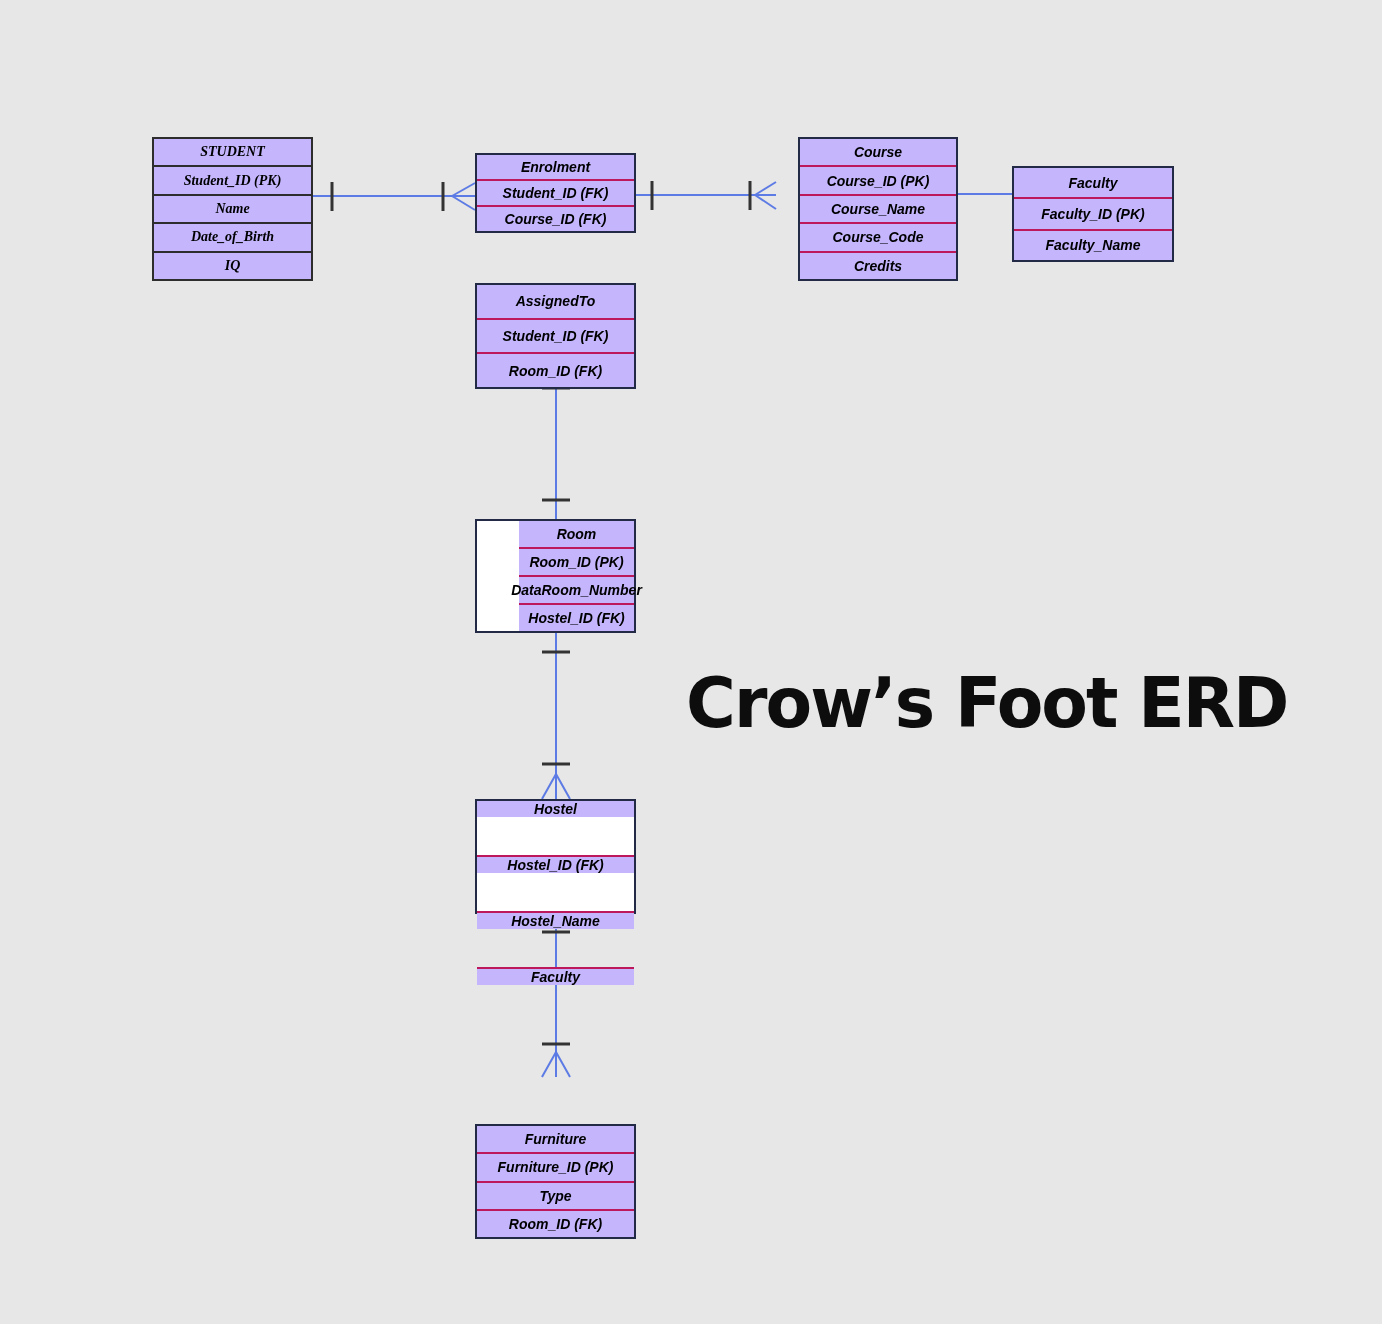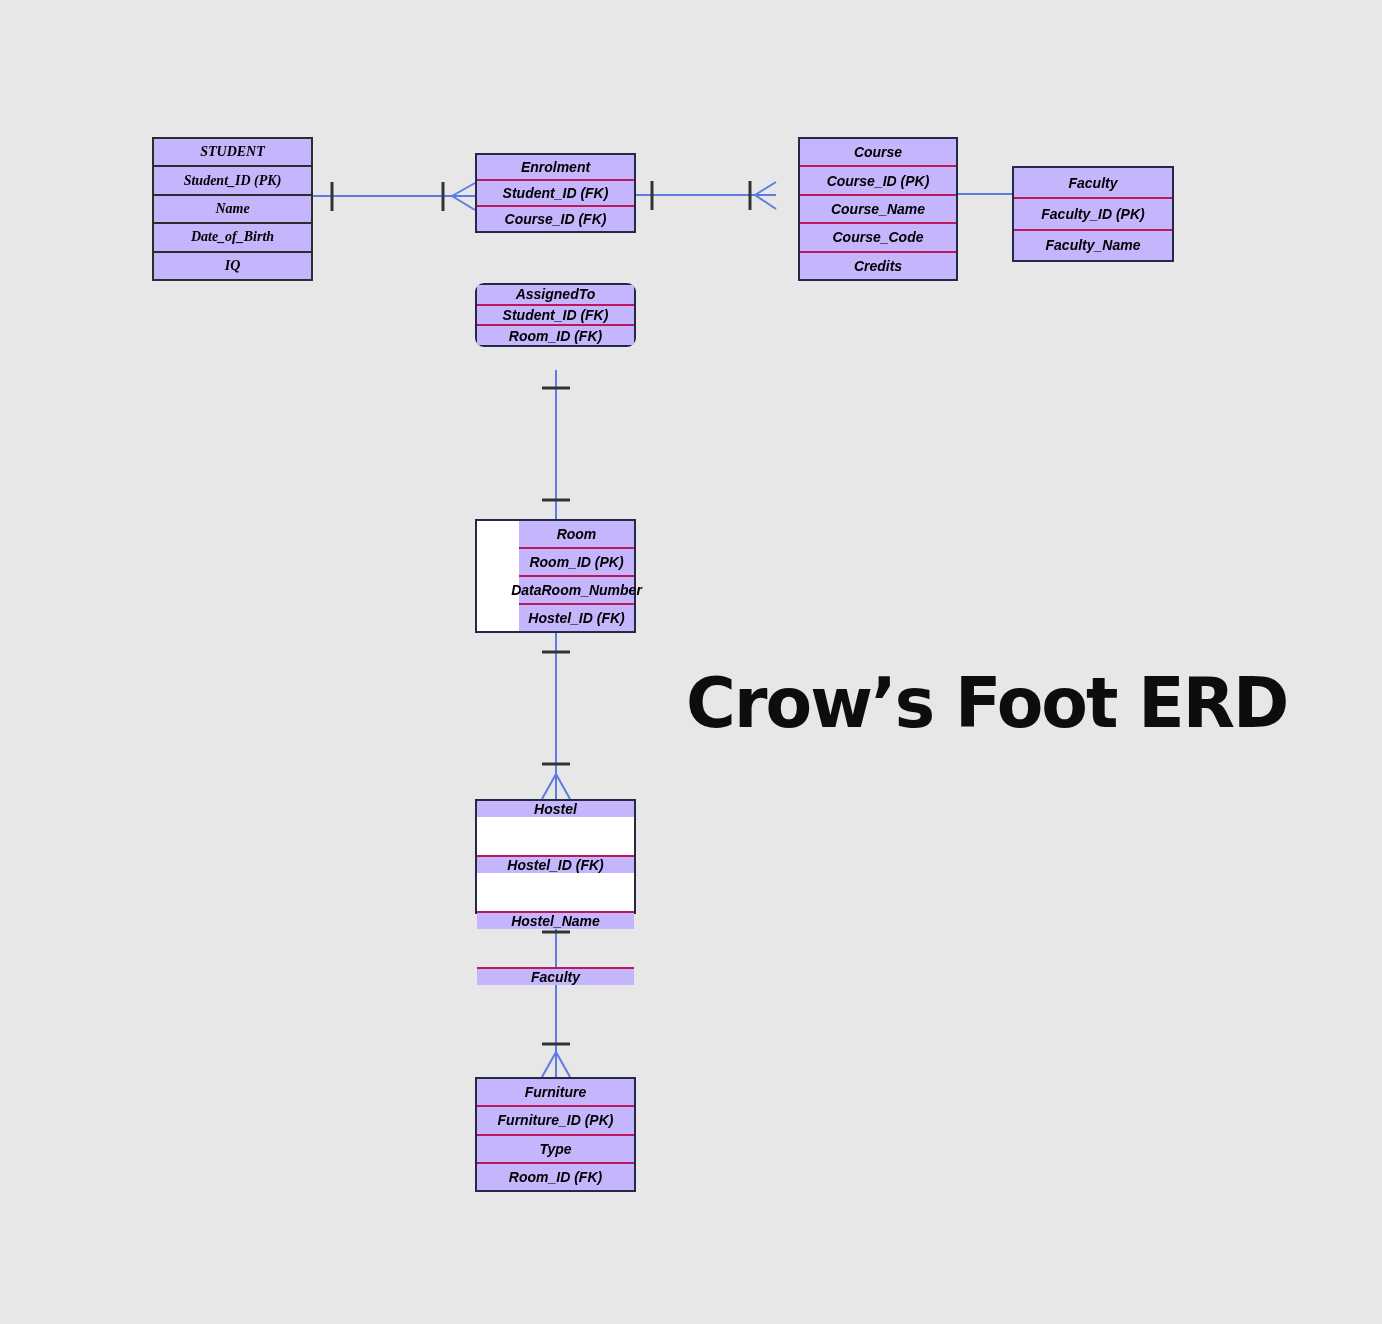--- a/index.html
+++ b/index.html
@@ -144,41 +144,41 @@
     <div class="row">Course_Code</div>
     <div class="row">Credits</div>
   </div>
 
   <div class="entity sans" style="left:1012px;top:166px;width:162px;height:96px;">
     <div class="hdr">Faculty</div>
     <div class="row">Faculty_ID (PK)</div>
     <div class="row">Faculty_Name</div>
   </div>
 
-  <div class="entity sans" style="left:475px;top:283px;width:161px;height:64px;border-radius:9px;">
+  <div class="entity sans" style="left:475px;top:283px;width:161px;height:106px;">
     <div class="hdr">AssignedTo</div>
     <div class="row">Student_ID (FK)</div>
     <div class="row">Room_ID (FK)</div>
   </div>
 
   <div class="entity sans" style="left:475px;top:519px;width:161px;height:114px;padding-left:42px;">
     <div class="hdr">Room</div>
     <div class="row">Room_ID (PK)</div>
     <div class="row">DataRoom_Number</div>
     <div class="row">Hostel_ID (FK)</div>
   </div>
 
   <div class="entity sans" style="left:475px;top:799px;width:161px;height:115px;gap:38px;">
     <div class="hdr">Hostel</div>
     <div class="row">Hostel_ID (FK)</div>
     <div class="row">Hostel_Name</div>
     <div class="row">Faculty</div>
   </div>
 
-  <div class="entity sans" style="left:475px;top:1077px;width:161px;height:115px;">
+  <div class="entity sans" style="left:475px;top:1124px;width:161px;height:115px;">
     <div class="hdr">Furniture</div>
     <div class="row">Furniture_ID (PK)</div>
     <div class="row">Type</div>
     <div class="row">Room_ID (FK)</div>
   </div>
 
   <div class="diagram-title">Crow’s Foot ERD</div>
 
 </div>
 

